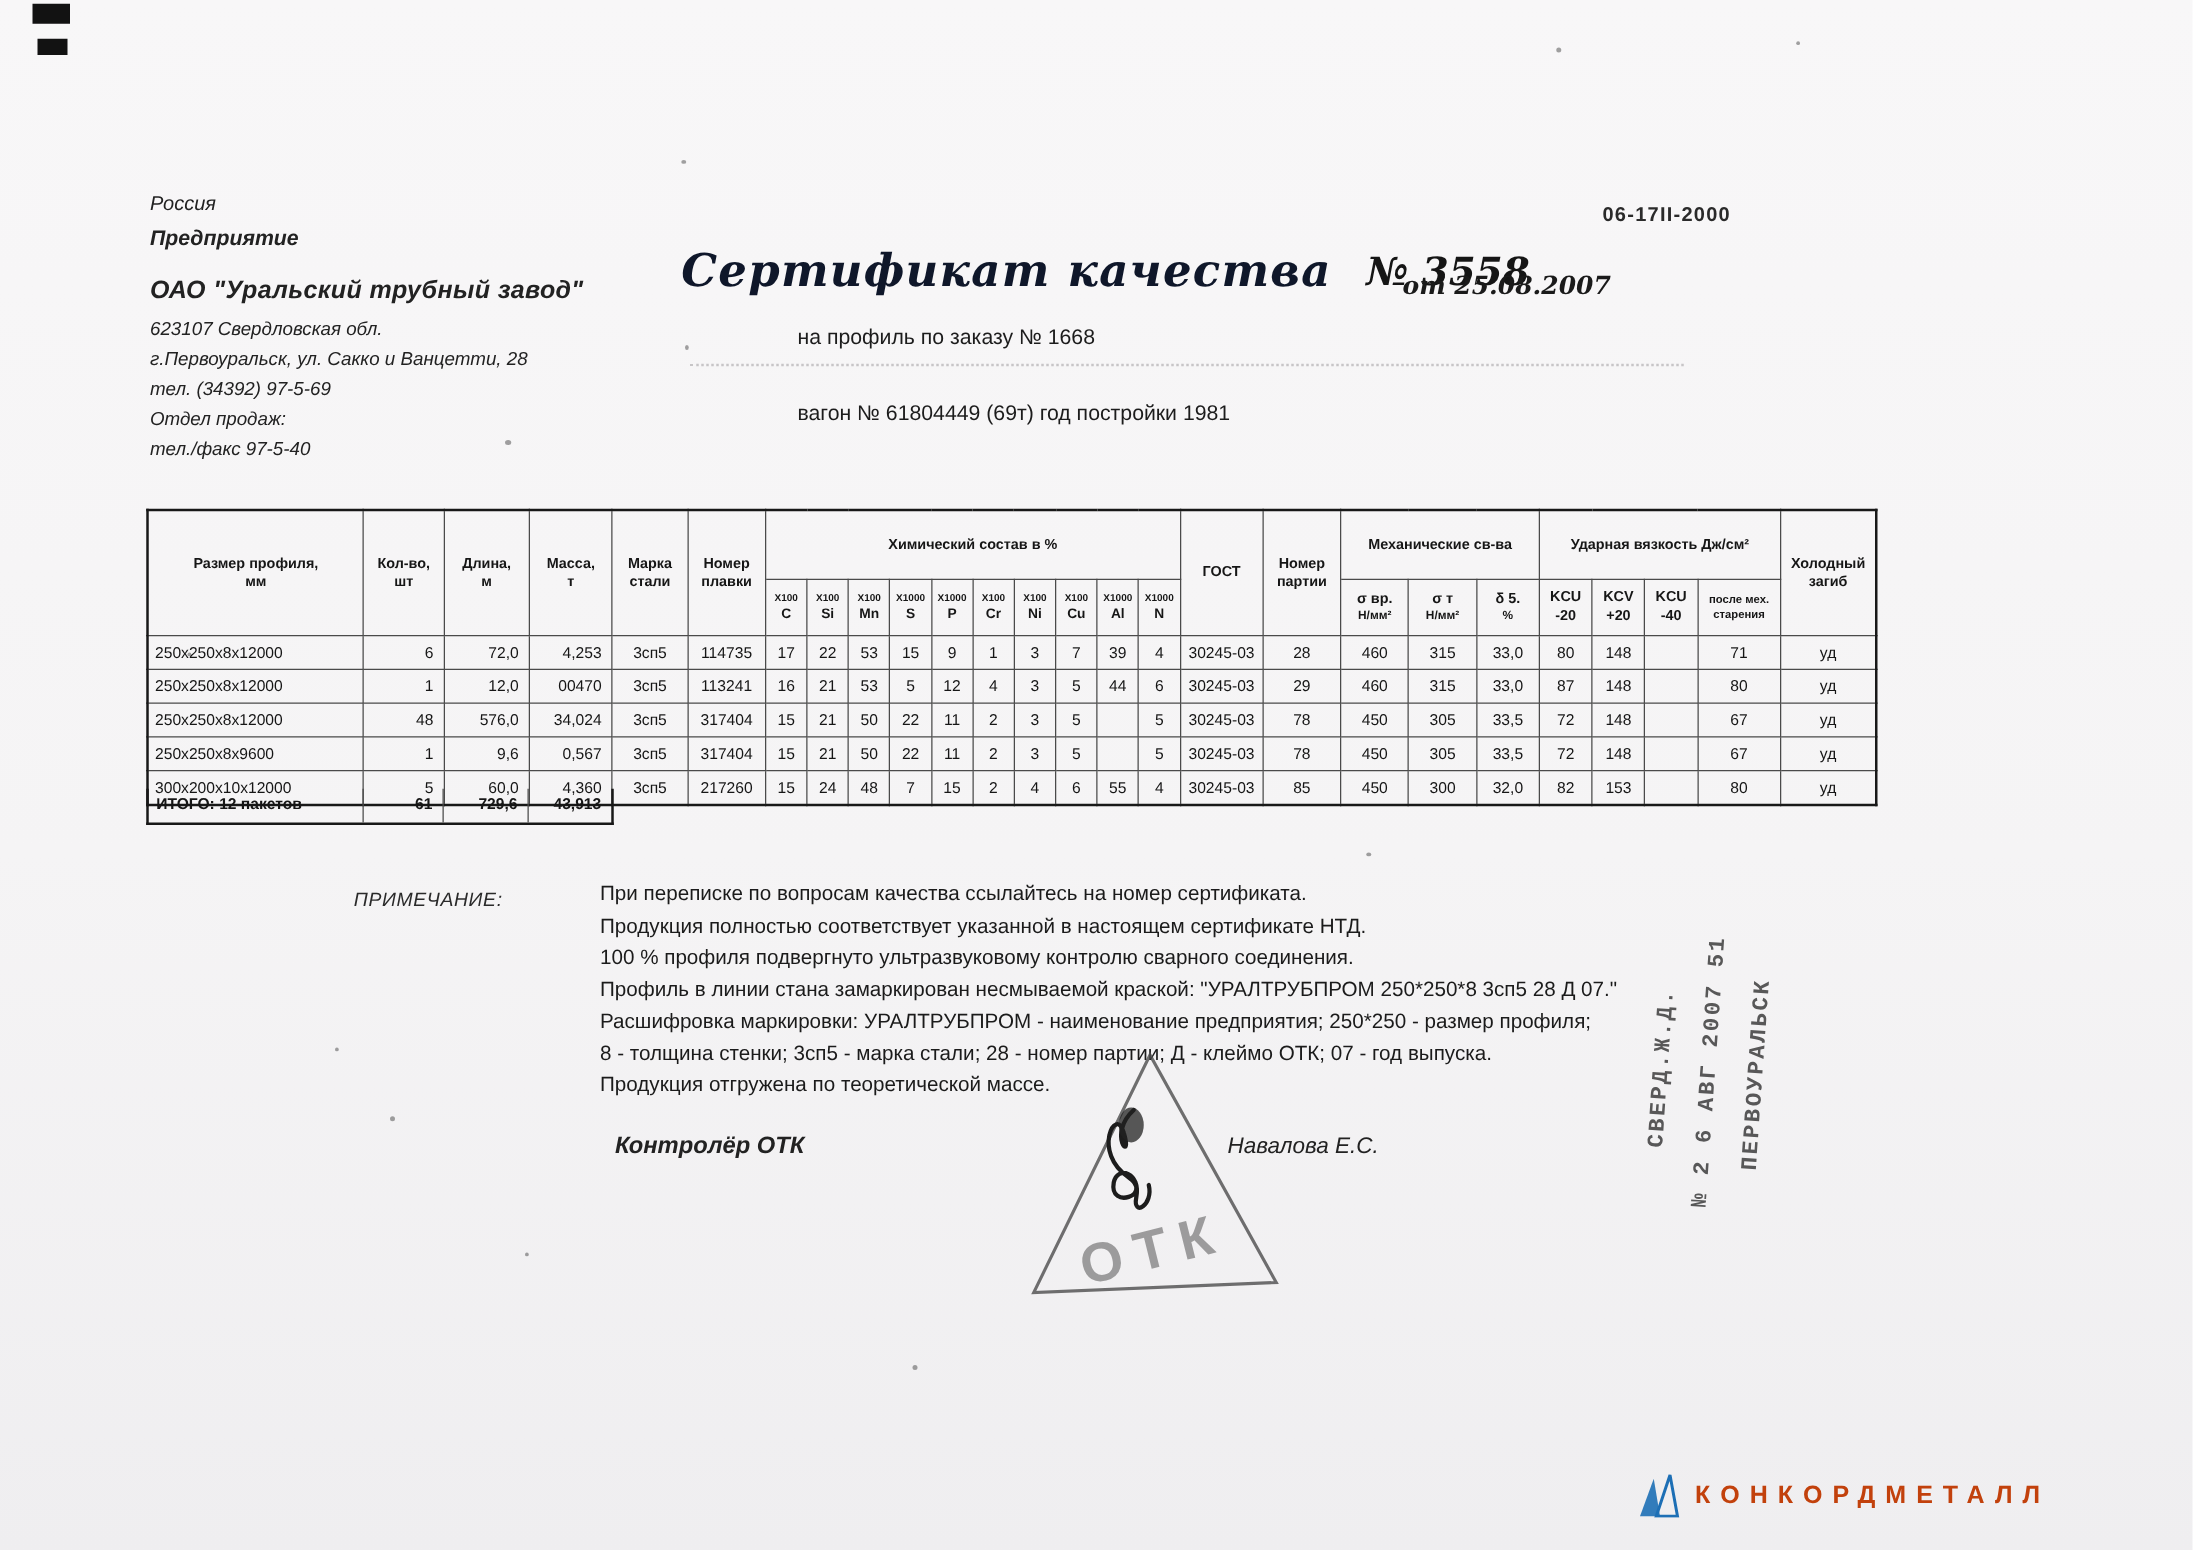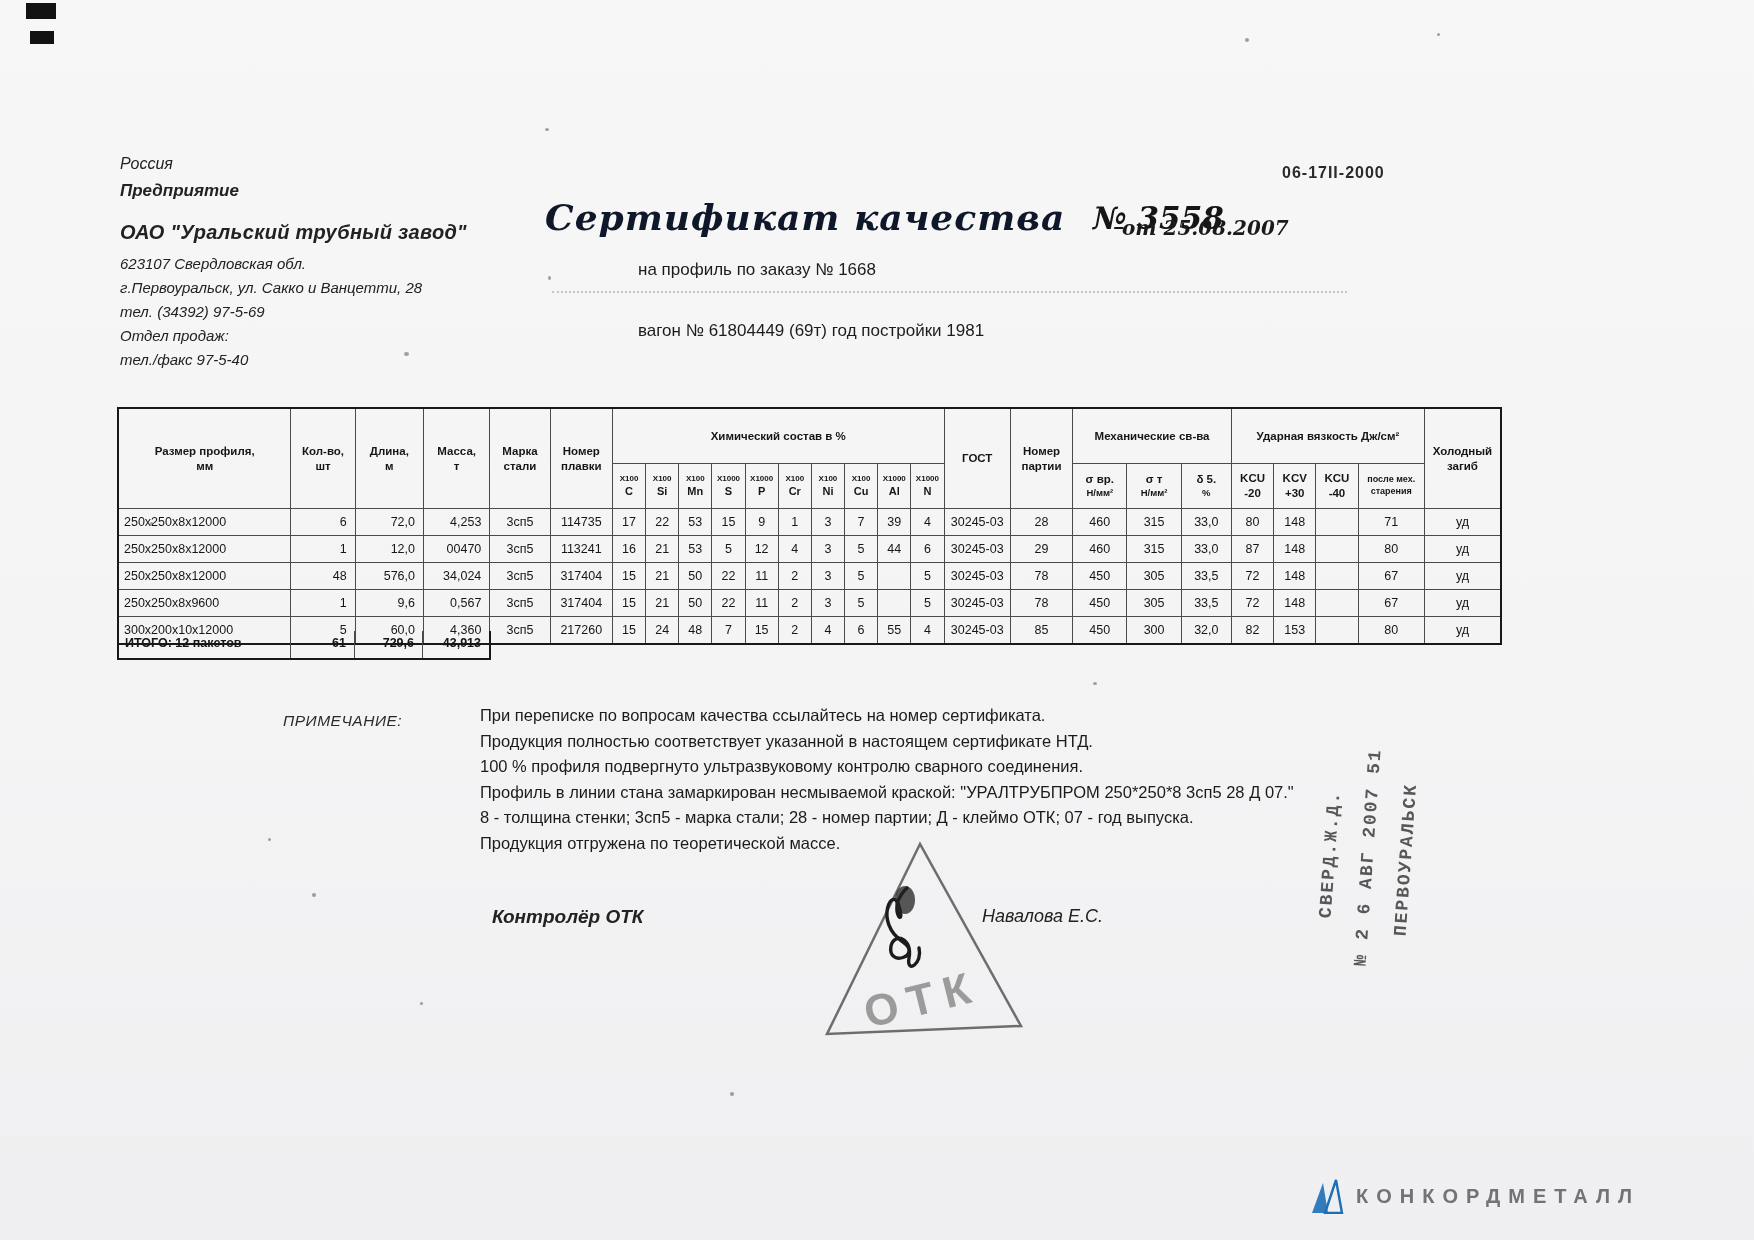--- a/index.html
+++ b/index.html
@@ -61,21 +61,21 @@
   
   .rail-stamp{
     left:1248px;top:800px;width:240px;
     transform:rotate(-86deg);
     font-family:"Liberation Mono",monospace;font-weight:bold;
     color:#3d3d3d;text-align:center;letter-spacing:2px;opacity:.85;
   }
   .rail-stamp .rs-line{font-size:18px;line-height:38px;}
   
   .logo{left:1310px;top:1178px;display:flex;align-items:center;}
-  .logo-text{font-size:20px;letter-spacing:8px;color:#737373;font-weight:600;margin-left:12px;white-space:nowrap;}
+  .logo-text{font-size:20px;letter-spacing:8px;color:#c2410c;font-weight:600;margin-left:12px;white-space:nowrap;}
 </style>
 </head>
 <body>
 
 <div class="abs mark" style="left:26px;top:3px;width:30px;height:16px;"></div>
 <div class="abs mark" style="left:30px;top:31px;width:24px;height:13px;"></div>
 <div class="abs speck" style="left:545px;top:128px;width:4px;height:3px;"></div>
 <div class="abs speck" style="left:1245px;top:38px;width:4px;height:4px;"></div>
 <div class="abs speck" style="left:1437px;top:33px;width:3px;height:3px;"></div>
 <div class="abs speck" style="left:404px;top:352px;width:5px;height:4px;"></div>
@@ -227,21 +227,21 @@
           <th class="mech-th">
             <span class="h-top">δ 5.</span>
             <span class="h-bot">%</span>
           </th>
           <th class="impact-th">
             <span class="h-top">KCU</span>
             <span class="h-bot">-20</span>
           </th>
           <th class="impact-th">
             <span class="h-top">KCV</span>
-            <span class="h-bot">+30</span>
+            <span class="h-bot">+20</span>
           </th>
           <th class="impact-th">
             <span class="h-top">KCU</span>
             <span class="h-bot">-40</span>
           </th>
           <th class="impact-th small-th">
             <span class="h-top">после мех.</span>
             <span class="h-bot">старения</span>
           </th>
         </tr>
@@ -397,20 +397,21 @@
   <div class="tcell t-len">729,6</div>
   <div class="tcell t-mass">43,913</div>
 </div>
 
 <div class="abs note-label">ПРИМЕЧАНИЕ:</div>
 <div class="abs note-text">
   <div>При переписке по вопросам качества ссылайтесь на номер сертификата.</div>
   <div>Продукция полностью соответствует указанной в настоящем сертификате НТД.</div>
   <div>100 % профиля подвергнуто ультразвуковому контролю сварного соединения.</div>
   <div>Профиль в линии стана замаркирован несмываемой краской: "УРАЛТРУБПРОМ  250*250*8  3сп5  28  Д  07."</div>
+  <div>Расшифровка маркировки: УРАЛТРУБПРОМ - наименование предприятия; 250*250 - размер профиля;</div>
   <div>8 - толщина стенки; 3сп5 - марка стали; 28 - номер партии; Д - клеймо ОТК; 07 - год выпуска.</div>
   <div>Продукция отгружена по теоретической массе.</div>
 </div>
 
 <div class="abs controller">Контролёр ОТК</div>
 <div class="abs inspector">Навалова  Е.С.</div>
 
 <div class="abs otk-stamp">
   <svg width="215" height="208" viewBox="0 0 215 208">
     <path d="M105 8 L12 198 L206 190 Z" fill="none" stroke="#4c4c4c" stroke-width="2.5" opacity="0.8"></path>

